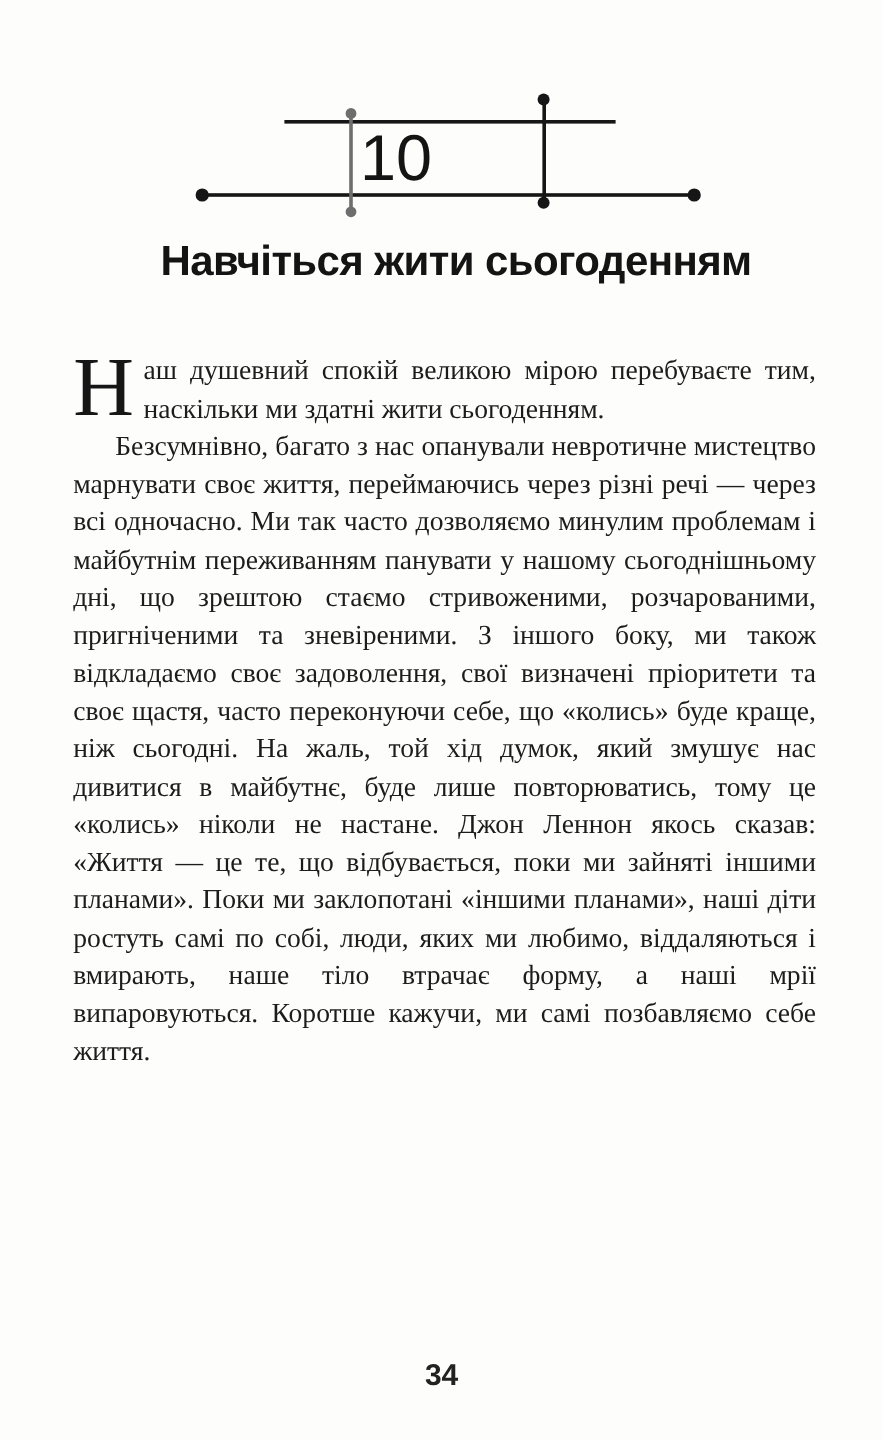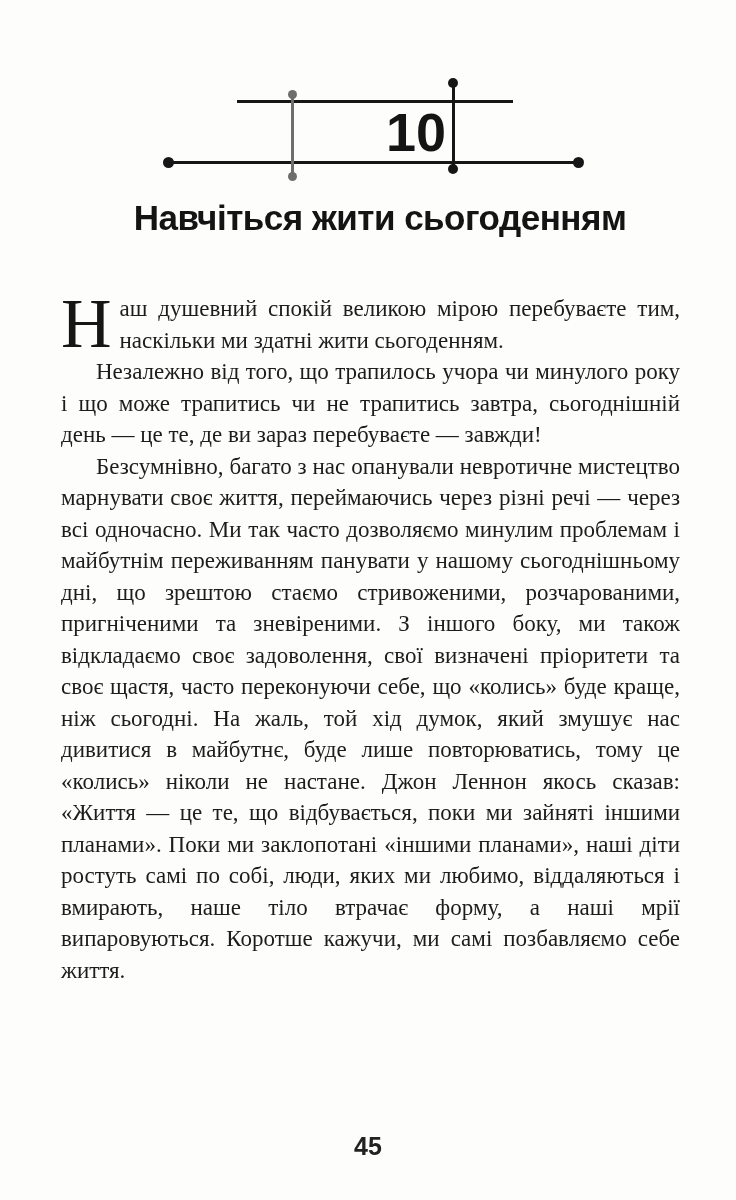--- a/index.html
+++ b/index.html
@@ -59,23 +59,23 @@
   .dot-lt { left: 288px; top: 90px;  width: 9px;  height: 9px; }
   .dot-lb { left: 288px; top: 172px; width: 9px;  height: 9px; }
   .dot-rt { left: 448px; top: 78px;  width: 10px; height: 10px; }
   .dot-rb { left: 448px; top: 164px; width: 10px; height: 10px; }
 
   .chapter-number {
     position: absolute;
     left: 300px; top: 104px;
     width: 146px; height: 56px;
     line-height: 56px;
-    text-align: right;
+    text-align: left;
     font-family: "Liberation Sans", sans-serif;
-    font-weight: 700;
+    font-weight: 400;
     font-size: 54px;
     color: #141414;
   }
 
   
   .chapter-title {
     position: absolute;
     left: 12px; top: 198px;
     width: 736px;
     margin: 0;
@@ -141,19 +141,18 @@
     <div class="orn-dot dot-rb"></div>
     <div class="orn-dot dot-bl"></div>
     <div class="orn-dot dot-br"></div>
     <div class="chapter-number">10</div>
   </div>
 
   <h1 class="chapter-title">Навчіться жити сьогоденням</h1>
 
   <div class="body-text">
     <p class="first"><span class="dropcap">Н</span><span>аш душевний спокій великою мірою перебуваєте тим, наскільки ми здатні жити сьогоденням.</span></p>
-    <p>Незалежно від того, що трапилось учора чи минулого року і що може трапитись чи не трапитись завтра, сьогоднішній день — це те, де ви зараз перебуваєте — завжди!</p>
     <p>Безсумнівно, багато з нас опанували невротичне мистецтво марнувати своє життя, переймаючись через різні речі — через всі одночасно. Ми так часто дозволяємо минулим проблемам і майбутнім переживанням панувати у нашому сьогоднішньому дні, що зрештою стаємо стривоженими, розчарованими, пригніченими та зневіреними. З іншого боку, ми також відкладаємо своє задоволення, свої визначені пріоритети та своє щастя, часто переконуючи себе, що «колись» буде краще, ніж сьогодні. На жаль, той хід думок, який змушує нас дивитися в майбутнє, буде лише повторюватись, тому це «колись» ніколи не настане. Джон Леннон якось сказав: «Життя — це те, що відбувається, поки ми зайняті іншими планами». Поки ми заклопотані «іншими планами», наші діти ростуть самі по собі, люди, яких ми любимо, віддаляються і вмирають, наше тіло втрачає форму, а наші мрії випаровуються. Коротше кажучи, ми самі позбавляємо себе життя.</p>
   </div>
 
-  <div class="page-number">45</div>
+  <div class="page-number">34</div>
 
 </div>
 
 </body></html>

